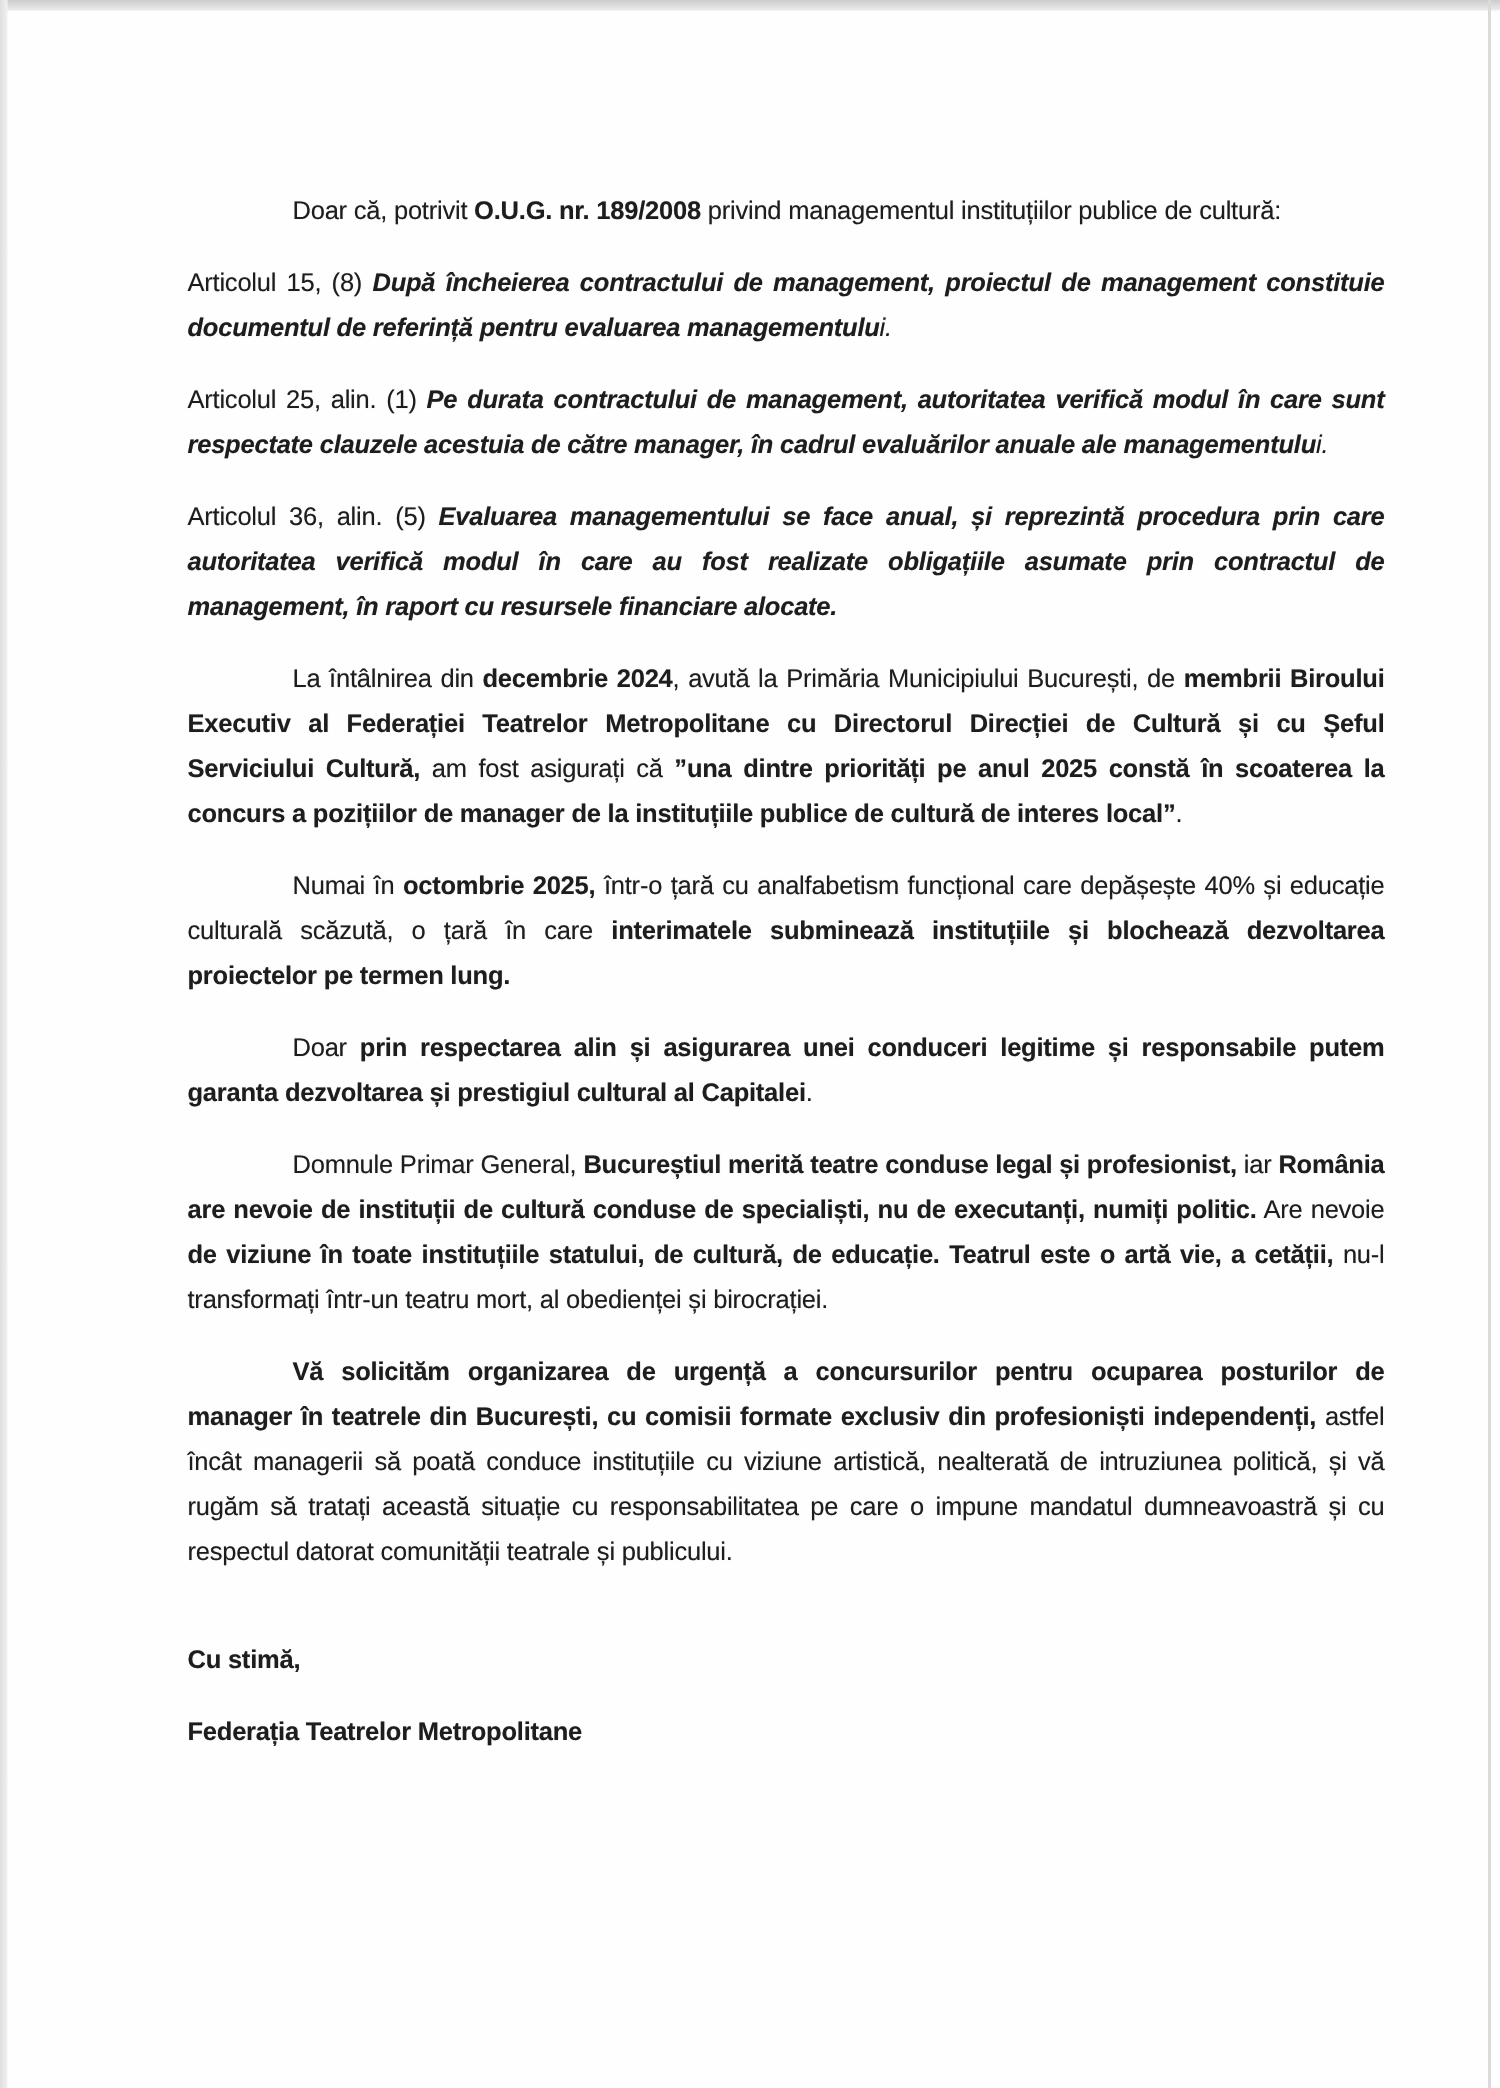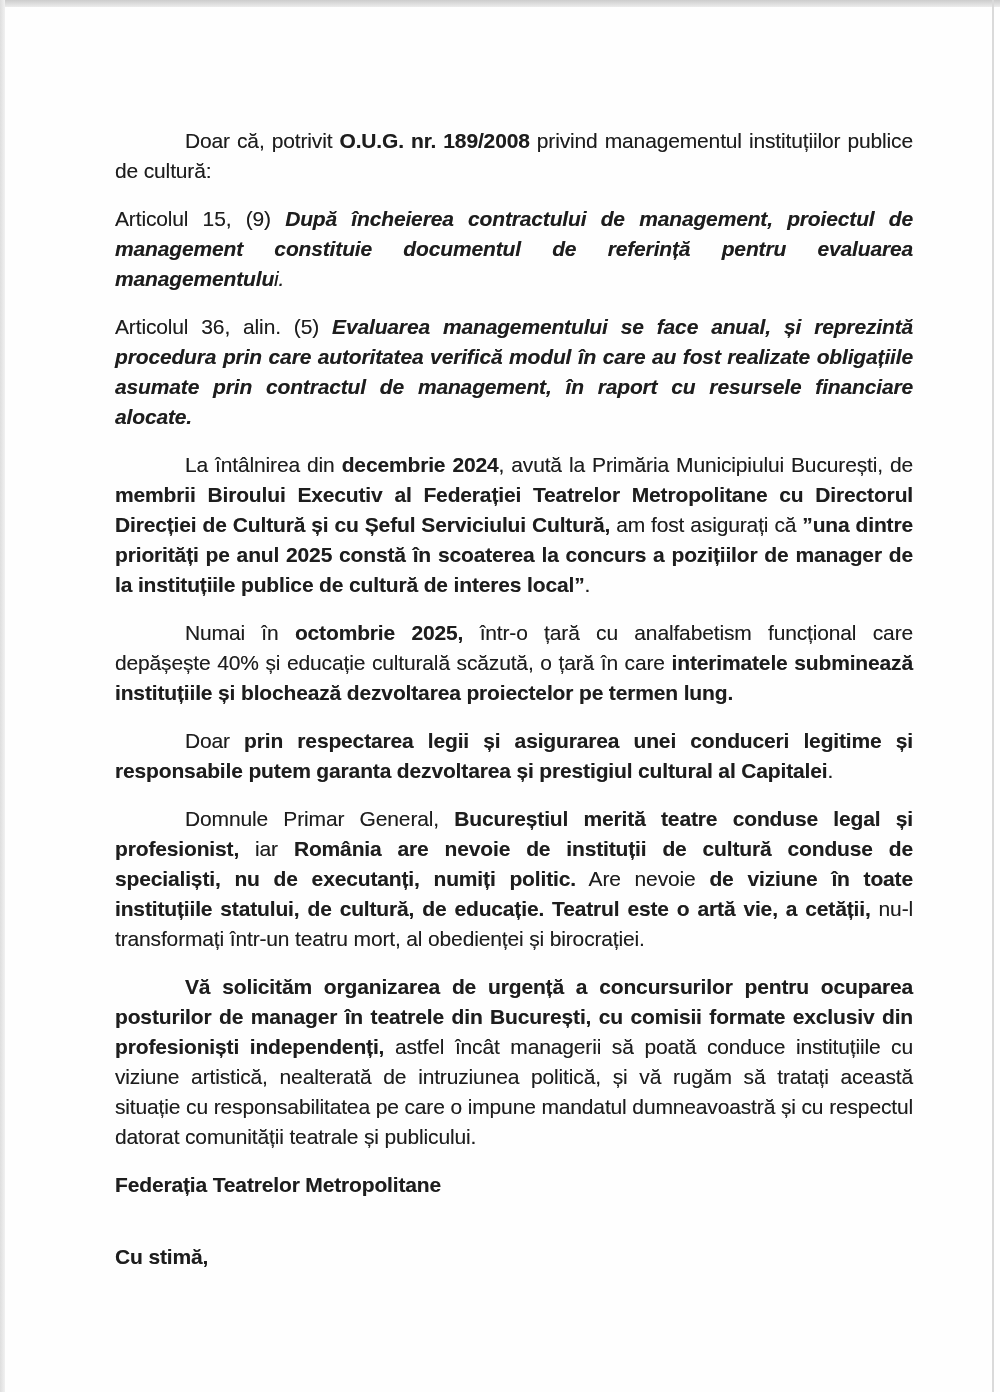--- a/index.html
+++ b/index.html
@@ -24,24 +24,24 @@
     position: absolute; top: 0; left: 0; bottom: 0; width: 5px;
     background: linear-gradient(90deg, #dedede, #f1f1f1);
   }
   .edge-right {
     position: absolute; top: 0; right: 6px; bottom: 0; width: 2px;
     background: #dadada;
   }
   .content {
     position: absolute;
     top: 126px;
-    left: 115px;
+    left: 125px;
     width: 798px;
     color: #1d1d1d;
-    font-size: 21px;
+    font-size: 17px;
     line-height: 30px;
     letter-spacing: -0.15px;
     text-shadow: 0 0 0.5px rgba(30,30,30,0.45);
   }
   .para {
     margin: 0 0 18px 0;
     text-align: justify;
   }
   .para.indent { text-indent: 70px; }
   .para.closing { margin-top: 42px; text-align: left; }
@@ -51,23 +51,24 @@
 </style>
 </head>
 <body>
 
 <div class="page">
   <div class="edge-top"></div>
   <div class="edge-left"></div>
   <div class="edge-right"></div>
   <div class="content">
       <p class="para body indent"><span class="">Doar că, potrivit </span><span class="b ">O.U.G. nr. 189/2008</span><span class=""> privind managementul instituțiilor publice de cultură:</span></p>
-      <p class="para body"><span class="">Articolul 15, (9) </span><span class="b i">După încheierea contractului de management, proiectul de management constituie documentul de referință pentru evaluarea managementulu</span><span class="i">i.</span></p>
+      <p class="para body"><span class="">Articolul 15, (8) </span><span class="b i">După încheierea contractului de management, proiectul de management constituie documentul de referință pentru evaluarea managementulu</span><span class="i">i.</span></p>
+      <p class="para body"><span class="">Articolul 25, alin. (1) </span><span class="b i">Pe durata contractului de management, autoritatea verifică modul în care sunt respectate clauzele acestuia de către manager, în cadrul evaluărilor anuale ale managementulu</span><span class="i">i.</span></p>
       <p class="para body"><span class="">Articolul 36, alin. (5) </span><span class="b i">Evaluarea managementului se face anual, și reprezintă procedura prin care autoritatea verifică modul în care au fost realizate obligațiile asumate prin contractul de management, în raport cu resursele financiare alocate.</span></p>
       <p class="para body indent"><span class="">La întâlnirea din </span><span class="b ">decembrie 2024</span><span class="">, avută la Primăria Municipiului București, de </span><span class="b ">membrii Biroului Executiv al Federației Teatrelor Metropolitane cu Directorul Direcției de Cultură și cu Șeful Serviciului Cultură,</span><span class=""> am fost asigurați că </span><span class="b ">”una dintre priorități pe anul 2025 constă în scoaterea la concurs a pozițiilor de manager de la instituțiile publice de cultură de interes local”</span><span class="">.</span></p>
       <p class="para body indent"><span class="">Numai în </span><span class="b ">octombrie 2025,</span><span class=""> într-o țară cu analfabetism funcțional care depășește 40% și educație culturală scăzută, o țară în care </span><span class="b ">interimatele subminează instituțiile și blochează dezvoltarea proiectelor pe termen lung.</span></p>
-      <p class="para body indent"><span class="">Doar </span><span class="b ">prin respectarea legii și asigurarea unei conduceri legitime și responsabile putem garanta dezvoltarea și prestigiul cultural al Capitalei</span><span class="">.</span></p>
+      <p class="para body indent"><span class="">Doar </span><span class="b ">prin respectarea alin și asigurarea unei conduceri legitime și responsabile putem garanta dezvoltarea și prestigiul cultural al Capitalei</span><span class="">.</span></p>
       <p class="para body indent"><span class="">Domnule Primar General, </span><span class="b ">Bucureștiul merită teatre conduse legal și profesionist,</span><span class=""> iar </span><span class="b ">România are nevoie de instituții de cultură conduse de specialiști, nu de executanți, numiți politic.</span><span class=""> Are nevoie </span><span class="b ">de viziune în toate instituțiile statului, de cultură, de educație. Teatrul este o artă vie, a cetății,</span><span class=""> nu-l transformați într-un teatru mort, al obedienței și birocrației.</span></p>
       <p class="para body indent"><span class="b ">Vă solicităm organizarea de urgență a concursurilor pentru ocuparea posturilor de manager în teatrele din București, cu comisii formate exclusiv din profesioniști independenți,</span><span class=""> astfel încât managerii să poată conduce instituțiile cu viziune artistică, nealterată de intruziunea politică, și vă rugăm să tratați această situație cu responsabilitatea pe care o impune mandatul dumneavoastră și cu respectul datorat comunității teatrale și publicului.</span></p>
+      <p class="para closing"><span class="b ">Cu stimă,</span></p>
       <p class="para signature"><span class="b ">Federația Teatrelor Metropolitane</span></p>
-      <p class="para closing"><span class="b ">Cu stimă,</span></p>
     </div>
 </div>
 
 </body></html>

